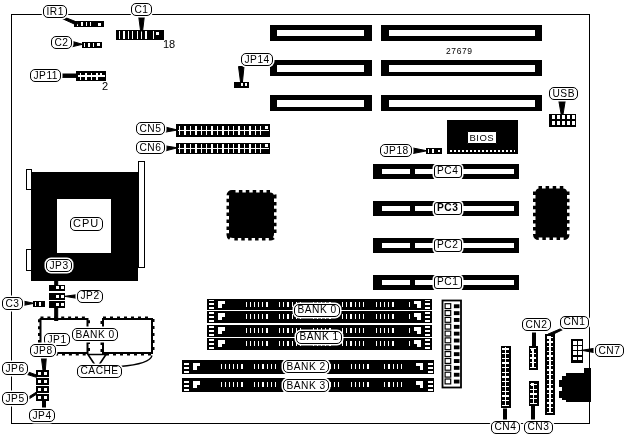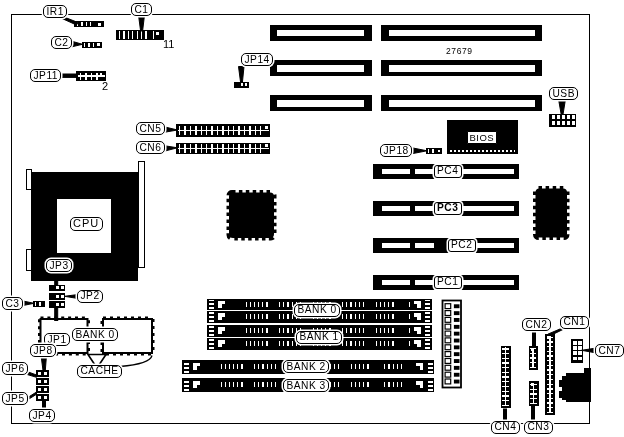--- a/index.html
+++ b/index.html
@@ -103,21 +103,21 @@
       <i style="left:42px;width:19px;"></i>
       <i style="left:87px;width:54px;"></i>
   </div>
   <div class="pci" style="left:372.5px;top:274.5px;width:146px;height:15.5px;">
     <i style="left:9px;width:28px;"></i>
       <i style="left:42px;width:19px;"></i>
       <i style="left:87px;width:54px;"></i>
   </div>
   <div class="lbl sq" style="left:433.5px;top:164.8px;">PC4</div>
   <div class="lbl sq" style="left:433.5px;top:201.8px;font-weight:bold;">PC3</div>
-  <div class="lbl sq" style="left:433.5px;top:238.8px;margin-left:14px;">PC2</div>
+  <div class="lbl sq" style="left:433.5px;top:238.8px;">PC2</div>
   <div class="lbl sq" style="left:433.5px;top:275.8px;">PC1</div>
 
   <div class="abs" style="left:446.5px;top:119.5px;width:71.5px;height:34.5px;background:#000;z-index:2;">
     <div class="abs" style="left:3px;right:3px;bottom:2px;height:2px;background:repeating-linear-gradient(90deg,#fff 0 2.1px,transparent 2.1px 4px);"></div>
   </div>
   <div class="lbl sq" style="left:466.5px;top:130.5px;border-radius:1px;box-shadow:none;border-width:1.2px;font-size:9.5px;line-height:9.5px;padding:1px 2px;">BIOS</div>
 
   <div class="abs" style="left:31px;top:172px;width:107px;height:108.5px;background:#000;z-index:2;"></div>
   <div class="abs" style="left:56.5px;top:199px;width:54px;height:53.5px;background:#fff;z-index:2;"></div>
   <div class="abs" style="left:137.5px;top:161px;width:7.5px;height:107px;background:#fff;border:1.4px solid #000;box-sizing:border-box;z-index:1;"></div>
@@ -388,16 +388,16 @@
   <div class="lbl" style="left:77px;top:364.5px;">CACHE</div>
   <div class="lbl" style="left:2px;top:362px;">JP6</div>
   <div class="lbl" style="left:2px;top:392px;">JP5</div>
   <div class="lbl" style="left:29px;top:409px;">JP4</div>
   <div class="lbl" style="left:522px;top:318px;">CN2</div>
   <div class="lbl" style="left:560px;top:315.5px;">CN1</div>
   <div class="lbl" style="left:595px;top:344px;">CN7</div>
   <div class="lbl" style="left:491px;top:420.5px;">CN4</div>
   <div class="lbl" style="left:524px;top:420.5px;">CN3</div>
 
-  <div class="txt" style="left:163px;top:39px;font-size:11px;">11</div>
+  <div class="txt" style="left:163px;top:39px;font-size:11px;">18</div>
   <div class="txt" style="left:102px;top:81px;font-size:11px;">2</div>
 
 </div>
 
 </body></html>

